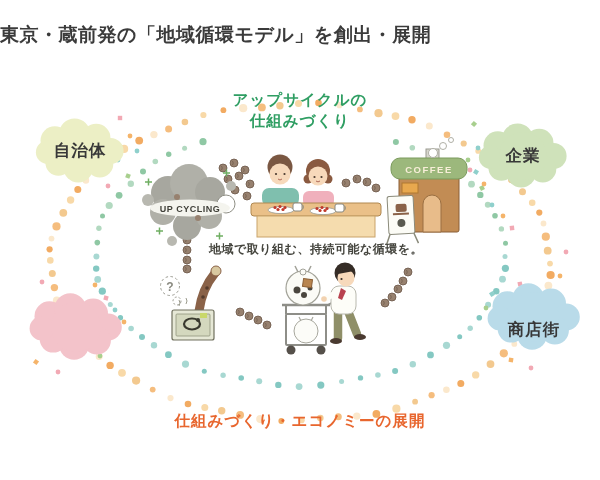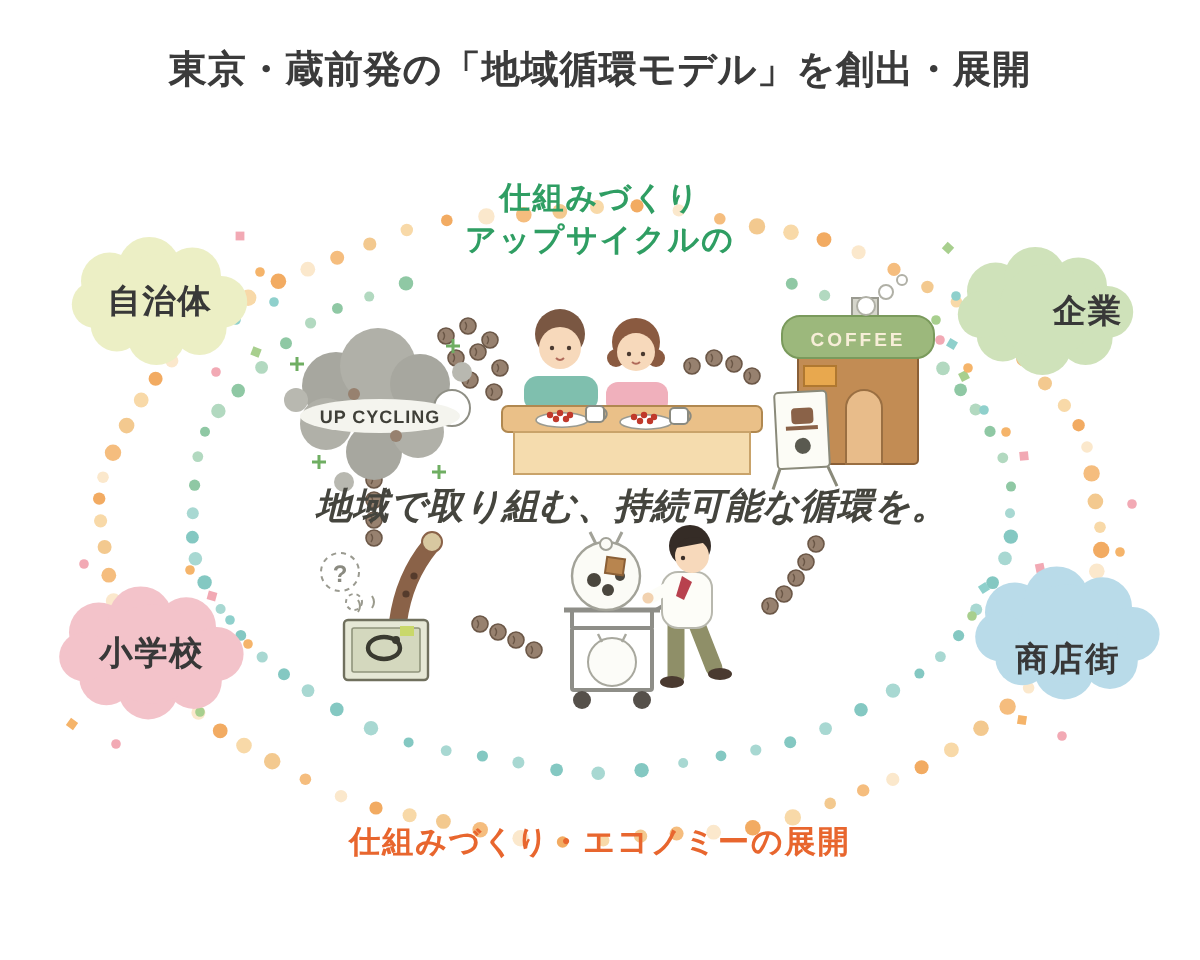--- a/index.html
+++ b/index.html
@@ -1,24 +1,24 @@
 <!DOCTYPE html>
 <html><head>
 <meta charset="utf-8">
 <style>
   html,body{margin:0;padding:0;background:#ffffff;}
   .stage{position:relative;width:600px;height:480px;background:#ffffff;overflow:hidden;
          font-family:"Liberation Sans","DejaVu Sans",sans-serif;}
   .overlay{position:absolute;z-index:2;}
-  .title{top:22px;left:0;width:100%;text-align:center;font-size:19px;font-weight:bold;
+  .title{top:22px;left:0;width:100%;font-size:19px;font-weight:bold;
          color:#3b3b3b;letter-spacing:.5px;}
   .top-label{top:90px;left:50%;transform:translateX(-50%);text-align:center;color:#2f9e63;
          font-size:15.5px;font-weight:bold;line-height:1.35;letter-spacing:1px;white-space:nowrap;}
-  .caption{top:241px;left:316px;transform:translateX(-50%);font-size:18px;font-weight:bold;
-         color:#45453e;white-space:nowrap;letter-spacing:.5px;font-style:italic;}
+  .caption{top:241px;left:316px;transform:translateX(-50%);font-size:12px;font-weight:bold;
+         color:#45453e;white-space:nowrap;letter-spacing:.5px;}
   .bottom-label{top:411px;left:50%;transform:translateX(-50%);font-size:15.5px;font-weight:bold;
          color:#e8662e;letter-spacing:1px;white-space:nowrap;}
   .blob-label{position:absolute;z-index:2;transform:translate(-50%,-50%);font-size:16.5px;
          font-weight:bold;color:#383838;letter-spacing:1px;white-space:nowrap;}
   svg.scene{position:absolute;left:0;top:0;z-index:1;}
 </style>
 </head>
 <body>
 
 <div class="stage">
@@ -412,25 +412,24 @@
       <circle cx="324" cy="299" r="2.8" fill="#f2d2b0"></circle>
       <path d="M341 288 l5 3 -4 9 -4 -2 z" fill="#b8414e"></path>
       <circle cx="345" cy="273" r="10.5" fill="#352c26"></circle>
       <circle cx="346" cy="278" r="8.5" fill="#f7d9bb"></circle>
       <path d="M338 274 a10 9 0 0 1 16 -3" fill="#352c26"></path>
       <circle cx="341.5" cy="279" r="1.1" fill="#3a2f28"></circle>
     </g>
   </svg>
 
   <div class="overlay top-label">
+    <div>アップサイクルの</div>
     <div>仕組みづくり</div>
-    <div>アップサイクルの</div>
   </div>
 
   <div class="overlay caption">地域で取り組む、持続可能な循環を。</div>
 
   <div class="overlay bottom-label">仕組みづくり・エコノミーの展開</div>
 
   <div class="blob-label" style="left:80px;top:151px;">自治体</div>
-  <div class="blob-label" style="left:544px;top:156px;">企業</div>
-  <div class="blob-label" style="left:76px;top:327px;">小学校</div>
+  <div class="blob-label" style="left:523px;top:156px;">企業</div>
   <div class="blob-label" style="left:534px;top:330px;">商店街</div>
 </div>
 
 </body></html>

